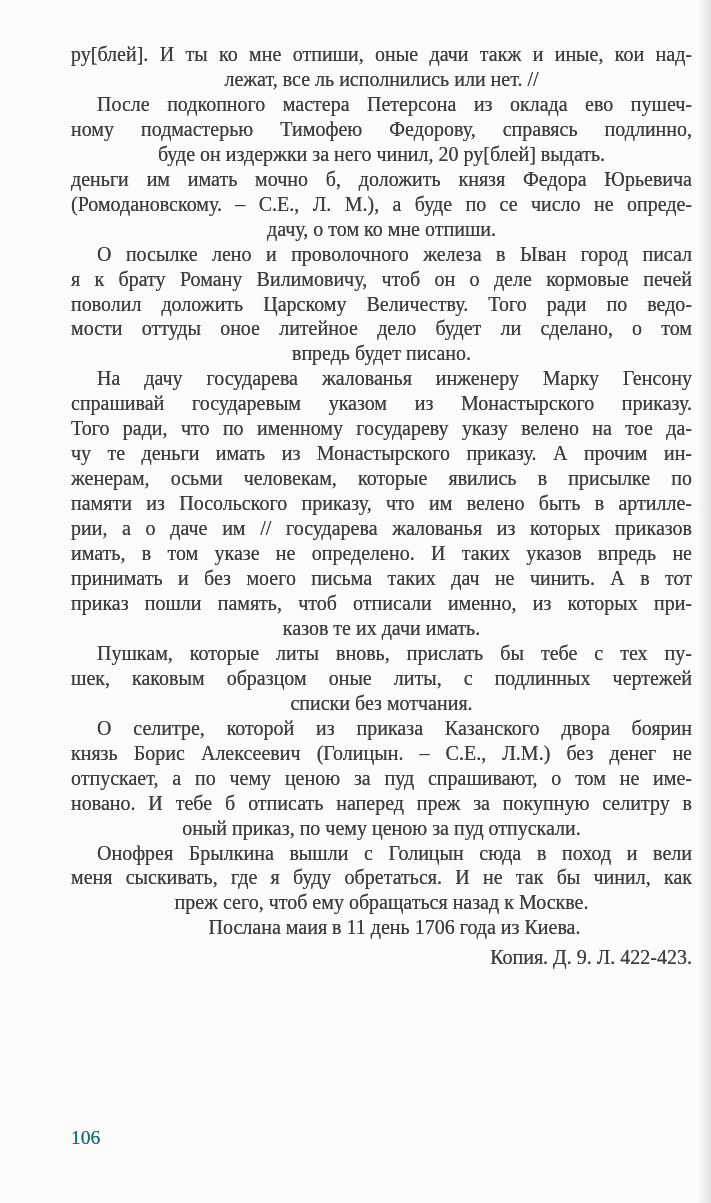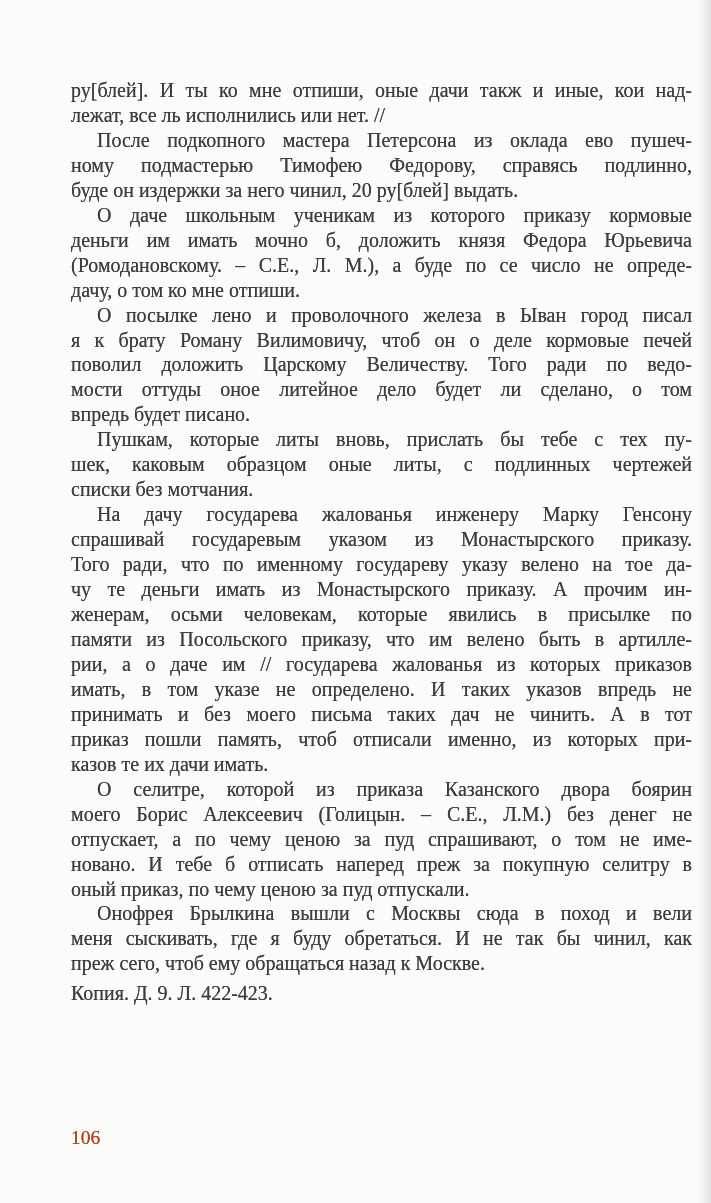--- a/index.html
+++ b/index.html
@@ -35,100 +35,103 @@
     font-size: 20px;
     line-height: 24.95px;
     color: #3d3d3d;
     text-shadow: 0 0 0.4px rgba(61,61,61,0.85);
   }
   .para {
     margin: 0;
   }
   .line {
     white-space: normal;
-    text-align: left;
+    text-align: center;
   }
   .line.just {
     text-align: justify;
     text-align-last: justify;
     text-justify: inter-word;
   }
   .line.ind {
     text-indent: 26px;
   }
   .it {
   }
   .attribution {
     margin-top: 5px;
+    text-align: right;
   }
   .page-number {
     position: absolute;
     left: 71px;
     top: 1127px;
     font-size: 19.5px;
     color: #3d3d3d;
     text-shadow: 0 0 0.4px rgba(61,61,61,0.85);
   }
 </style>
 </head>
 <body>
 
 <div class="page" style="background: rgb(251, 251, 250);">
-  <div class="text-block" style="color: rgb(61, 61, 61); margin-top: 36px;">
+  <div class="text-block" style="color: rgb(61, 61, 61);">
 
   <div class="para">
         <div class="line just">ру[блей]. И ты ко мне отпиши, оные дачи такж и иные, кои над-</div>
         <div class="line">лежат, все ль исполнились или нет. //</div>
       </div>
       <div class="para">
         <div class="line just ind">После подкопного мастера Петерсона из оклада ево пушеч-</div>
         <div class="line just">ному подмастерью Тимофею Федорову, справясь подлинно,</div>
         <div class="line">буде он издержки за него чинил, 20 ру[блей] выдать.</div>
       </div>
       <div class="para">
-        <div class="line just ind">О даче школьным ученикам из которого приказу кормовые</div>
         <div class="line just">деньги им имать мочно б, доложить князя Федора Юрьевича</div>
         <div class="line just"><span>(Ромодановскому. – </span><span class="it">С.Е., Л. М.</span><span>), а буде по се число не опреде-</span></div>
         <div class="line">дачу, о том ко мне отпиши.</div>
       </div>
       <div class="para">
         <div class="line just ind">О посылке лено и проволочного железа в Ыван город писал</div>
         <div class="line just">я к брату Роману Вилимовичу, чтоб он о деле кормовые печей</div>
         <div class="line just">поволил доложить Царскому Величеству. Того ради по ведо-</div>
         <div class="line just">мости оттуды оное литейное дело будет ли сделано, о том</div>
         <div class="line">впредь будет писано.</div>
-      </div>
-      <div class="para">
-        <div class="line just ind">Пушкам, которые литы вновь, прислать бы тебе с тех пу-</div>
-        <div class="line just">шек, каковым образцом оные литы, с подлинных чертежей</div>
-        <div class="line">списки без мотчания.</div>
       </div>
       <div class="para">
         <div class="line just ind">На дачу государева жалованья инженеру Марку Генсону</div>
         <div class="line just">спрашивай государевым указом из Монастырского приказу.</div>
         <div class="line just">Того ради, что по именному государеву указу велено на тое да-</div>
         <div class="line just">чу те деньги имать из Монастырского приказу. А прочим ин-</div>
         <div class="line just">женерам, осьми человекам, которые явились в присылке по</div>
         <div class="line just">памяти из Посольского приказу, что им велено быть в артилле-</div>
         <div class="line just">рии, а о даче им // государева жалованья из которых приказов</div>
         <div class="line just">имать, в том указе не определено. И таких указов впредь не</div>
         <div class="line just">принимать и без моего письма таких дач не чинить. А в тот</div>
         <div class="line just">приказ пошли память, чтоб отписали именно, из которых при-</div>
         <div class="line">казов те их дачи имать.</div>
       </div>
       <div class="para">
+        <div class="line just ind">Пушкам, которые литы вновь, прислать бы тебе с тех пу-</div>
+        <div class="line just">шек, каковым образцом оные литы, с подлинных чертежей</div>
+        <div class="line">списки без мотчания.</div>
+      </div>
+      <div class="para">
         <div class="line just ind">О селитре, которой из приказа Казанского двора боярин</div>
-        <div class="line just"><span>моего Борис Алексеевич (Голицын. – </span><span class="it">С.Е., Л.М.</span><span>) без денег не</span></div>
+        <div class="line just"><span>князь Борис Алексеевич (Голицын. – </span><span class="it">С.Е., Л.М.</span><span>) без денег не</span></div>
         <div class="line just">отпускает, а по чему ценою за пуд спрашивают, о том не име-</div>
         <div class="line just">новано. И тебе б отписать наперед преж за покупную селитру в</div>
         <div class="line">оный приказ, по чему ценою за пуд отпускали.</div>
       </div>
       <div class="para">
-        <div class="line just ind">Онофрея Брылкина вышли с Москвы сюда в поход и вели</div>
+        <div class="line just ind">Онофрея Брылкина вышли с Голицын сюда в поход и вели</div>
         <div class="line just">меня сыскивать, где я буду обретаться. И не так бы чинил, как</div>
         <div class="line">преж сего, чтоб ему обращаться назад к Москве.</div>
+      </div>
+      <div class="para">
+        <div class="line ind">Послана маия в 11 день 1706 года из Киева.</div>
       </div>
       <div class="attribution">Копия. Д. 9. Л. 422-423.</div>
     </div>
 
-  <div class="page-number" style="color: #c2410c;">106</div>
+  <div class="page-number" style="color: #0f766e;">106</div>
   <div class="edge-shadow"></div>
 </div>
 
 </body></html>

